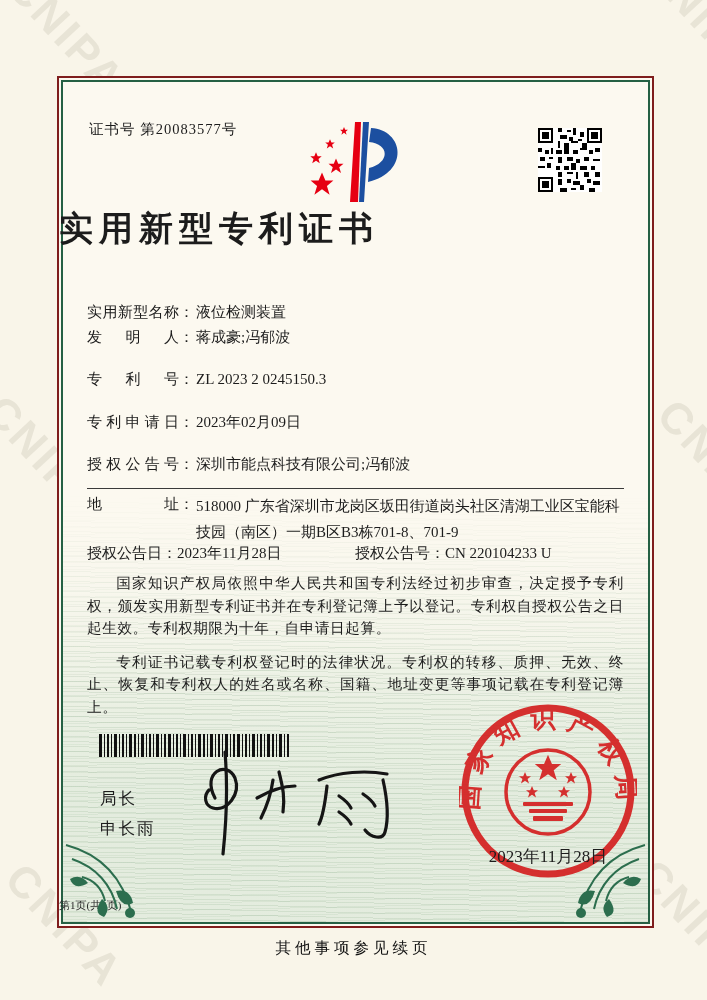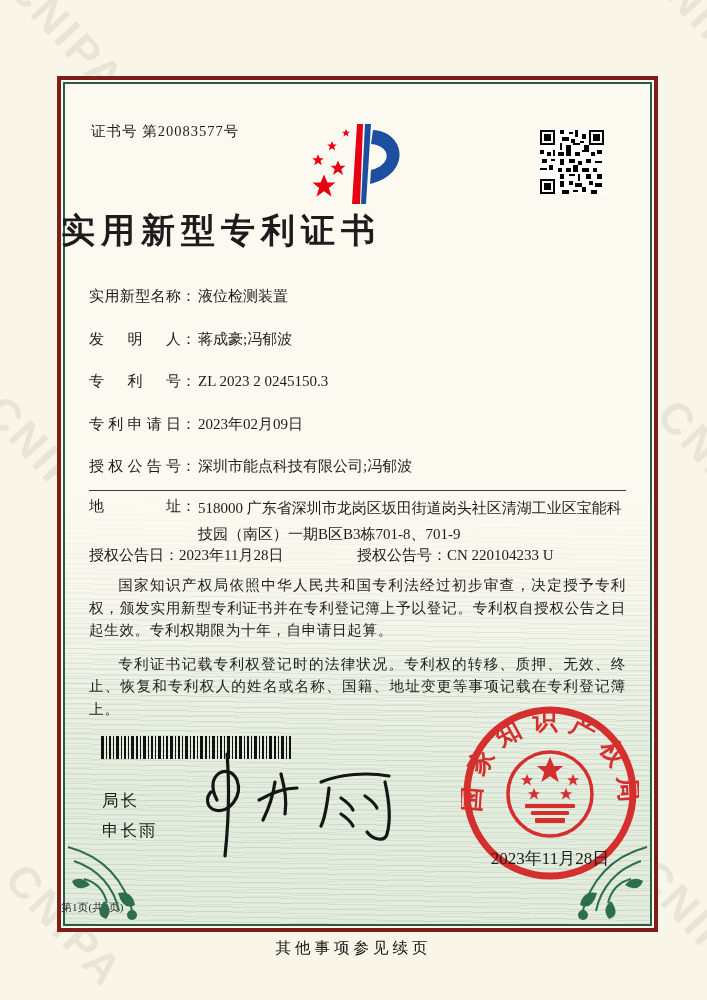--- a/index.html
+++ b/index.html
@@ -10,21 +10,21 @@
     color:#1c1c1c;
   }
   .watermark{
     position:absolute;font-family:"Liberation Sans","DejaVu Sans",sans-serif;
     font-weight:bold;font-size:44px;letter-spacing:3px;
     color:rgba(125,118,92,0.13);transform:rotate(47deg);
     white-space:nowrap;pointer-events:none;z-index:1;
   }
   .frame{
     position:absolute;left:57px;top:76px;width:593px;height:848px;
-    border:4px solid #7f1d1d;background:#fcf9f0;z-index:2;
+    border:2px solid #7f1d1d;background:#fcf9f0;z-index:2;
   }
   .frame-inner{
     position:absolute;inset:2px;border:2px solid #25604442;
     border-color:#256044;pointer-events:none;z-index:3;
   }
   .guilloche{
     position:absolute;left:4px;right:4px;bottom:4px;height:430px;z-index:2;
     background:
       repeating-linear-gradient(1.2deg, rgba(110,150,112,0.16) 0 1px, transparent 1px 5px),
       repeating-linear-gradient(-1.2deg, rgba(110,150,112,0.10) 0 1px, transparent 1px 7px),
@@ -185,21 +185,21 @@
           <rect x="25" y="24" width="3" height="2"></rect>
         <rect x="10" y="27" width="3" height="2"></rect>
           <rect x="15" y="27" width="2" height="1"></rect>
           <rect x="19" y="26" width="2" height="2"></rect>
           <rect x="23" y="27" width="3" height="2"></rect>
       </g>
     </svg>
 
     <div class="title">实用新型专利证书</div>
 
-    <div class="row" style="top:206px">
+    <div class="row" style="top:224px">
       <span class="flabel">实用新型名称</span><span class="fcolon">：</span><span class="fvalue">液位检测装置</span>
     </div>
     <div class="row" style="top:249px">
       <span class="flabel">发明人</span><span class="fcolon">：</span><span class="fvalue">蒋成豪;冯郁波</span>
     </div>
     <div class="row" style="top:291px">
       <span class="flabel">专利号</span><span class="fcolon">：</span><span class="fvalue">ZL 2023 2 0245150.3</span>
     </div>
     <div class="row" style="top:334px">
       <span class="flabel">专利申请日</span><span class="fcolon">：</span><span class="fvalue">2023年02月09日</span>

